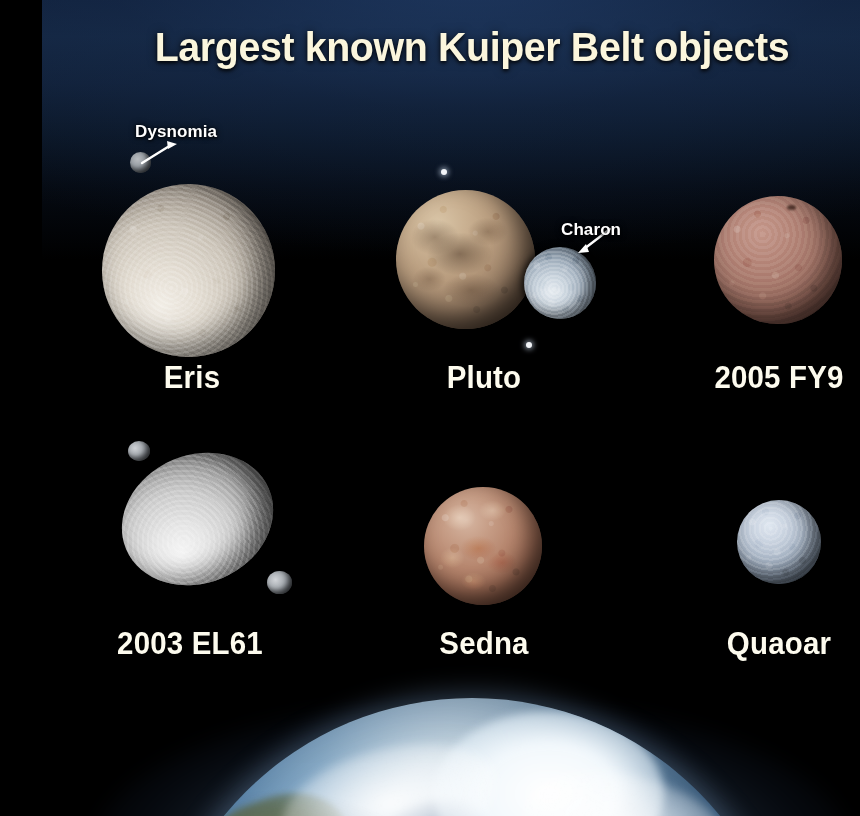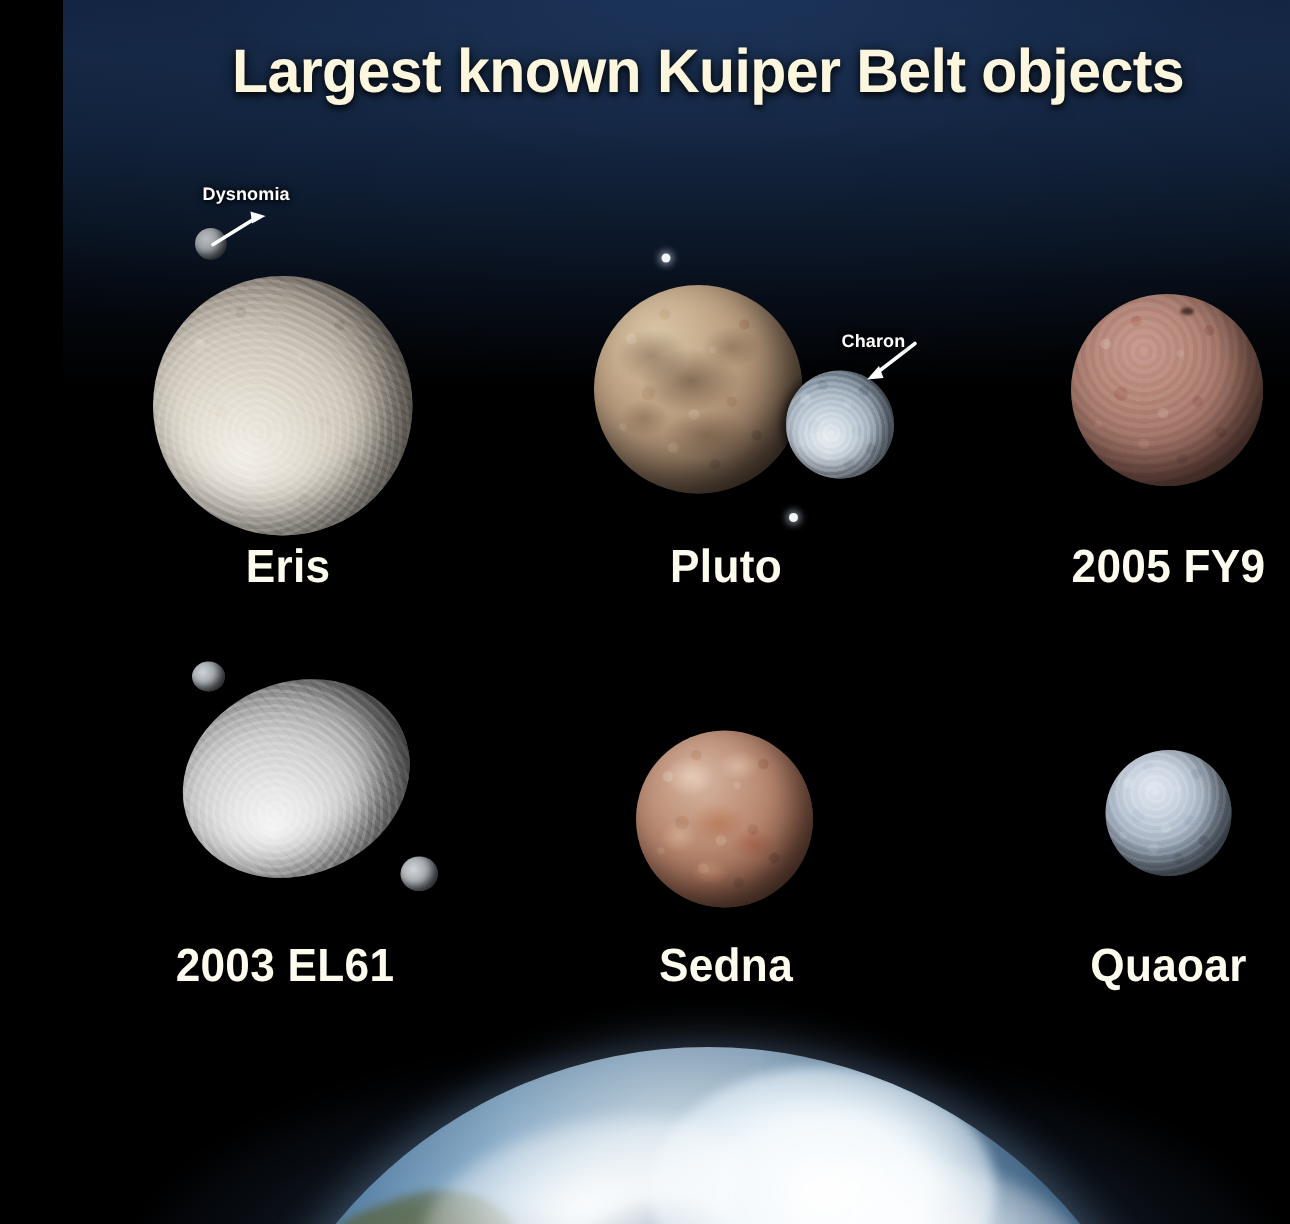--- a/index.html
+++ b/index.html
@@ -19,21 +19,21 @@
   .title{position:absolute;left:0;top:24px;width:860px;text-align:center;
          font-size:41px;font-weight:bold;color:#fbf6dd;
          letter-spacing:-.4px;transform:scaleX(.96);transform-origin:50% 50%;
          text-shadow:0 2px 4px rgba(0,0,0,.85),0 0 10px rgba(0,0,0,.6);}
 
   
   .olabel{position:absolute;text-align:center;color:#fdfbee;font-weight:bold;
           font-size:31px;letter-spacing:.2px;transform:scaleX(.95);
           text-shadow:0 2px 5px rgba(0,0,0,.9),0 0 9px rgba(0,0,0,.7);
           white-space:nowrap;}
-  .mlabel{position:absolute;color:#ffffff;font-weight:bold;font-size:12px;
+  .mlabel{position:absolute;color:#ffffff;font-weight:bold;font-size:17px;
           letter-spacing:.1px;white-space:nowrap;
           text-shadow:0 1px 3px rgba(0,0,0,.95),0 0 6px rgba(0,0,0,.9);}
 
   
   .body{position:absolute;border-radius:50%;}
   .body::after{content:"";position:absolute;inset:0;border-radius:50%;
                pointer-events:none;}
 
   
   .spk::before{content:"";position:absolute;inset:0;border-radius:50%;

